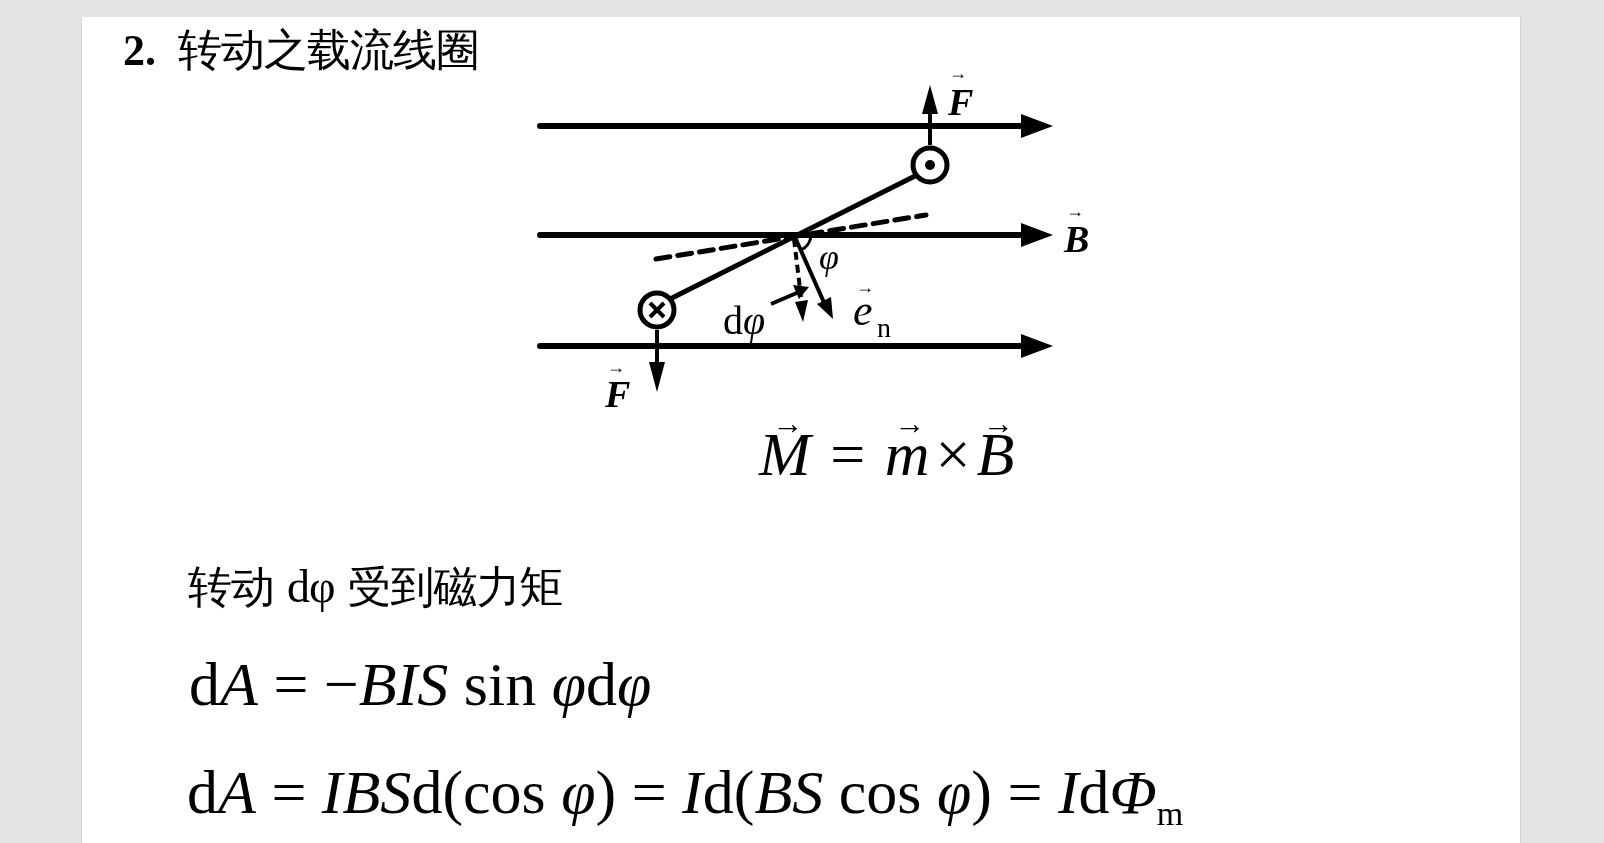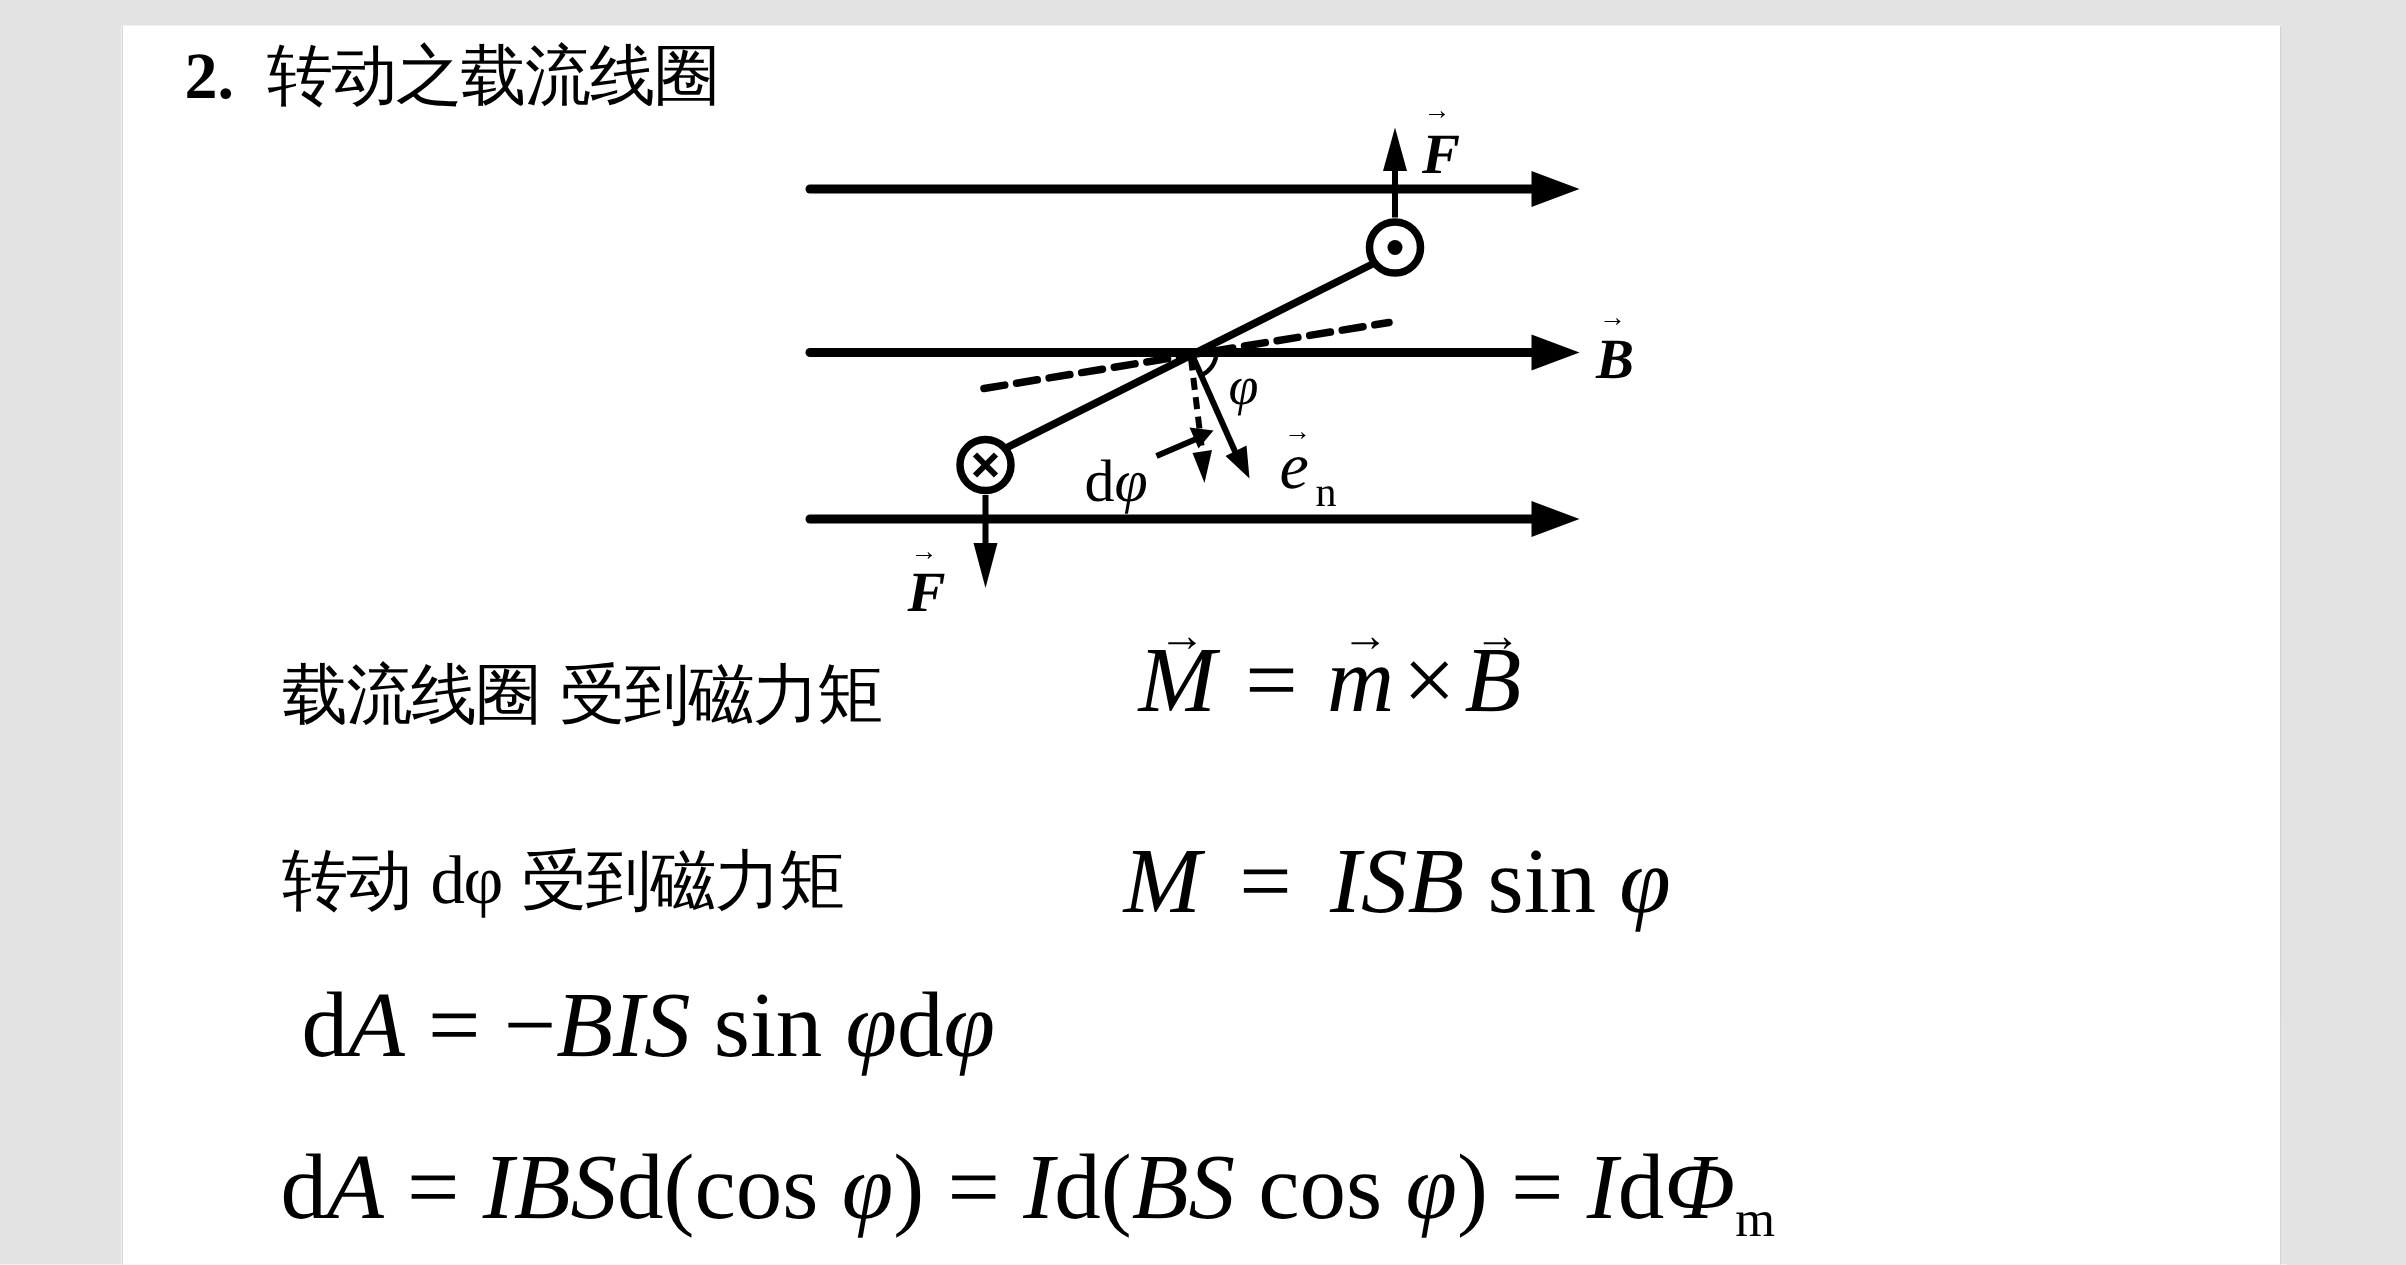--- a/index.html
+++ b/index.html
@@ -89,35 +89,27 @@
     </g>
     <text x="738" y="252" font-size="36" font-style="italic">φ</text>
     <text x="642" y="317" font-size="40">d<tspan font-style="italic">φ</tspan></text>
     <g>
       <text x="775" y="276" font-size="18">→</text>
       <text x="772" y="308" font-size="44" font-style="italic">e</text>
       <text x="796" y="320" font-size="28">n</text>
     </g>
   </svg>
 
-  <div class="abs cn" style="left:107px; top:417px;">载流线圈 受到磁力矩</div>
   <div class="abs math" style="left:678px; top:402px;">
     <i class="vec">M</i>
     <span style="margin:0 4px">=</span>
     <i class="vec">m</i><span style="margin:0 6px">×</span><i class="vec">B</i>
   </div>
 
   <div class="abs cn" style="left:107px; top:541px;">
     <span>转动 </span><span style="font-family:'Liberation Serif',serif;font-size:46px;">dφ</span><span> 受到磁力矩</span>
   </div>
-  <div class="abs math" style="left:668px; top:536px;">
-    <i>M</i>
-    <span style="margin:0 10px">=</span>
-    <i>ISB</i>
-    <span>sin</span>
-    <i>φ</i>
-  </div>
 
-  <div class="abs math" style="left:108px; top:632px;margin-left:12px;"><span>d</span><i>A</i><span> = −</span><i>BIS</i><span> sin </span><i>φ</i><span>d</span><i>φ</i></div>
+  <div class="abs math" style="left:108px; top:632px;"><span>d</span><i>A</i><span> = −</span><i>BIS</i><span> sin </span><i>φ</i><span>d</span><i>φ</i></div>
 
   <div class="abs math" style="left:106px; top:740px;"><span>d</span><i>A</i><span> = </span><i>IBS</i><span>d(cos </span><i>φ</i><span>) = </span><i>I</i><span>d(</span><i>BS</i><span> cos </span><i>φ</i><span>) = </span><i>I</i><span>d</span><i>Φ</i><span class="sub">m</span></div>
 
 </div>
 
 </body></html>

